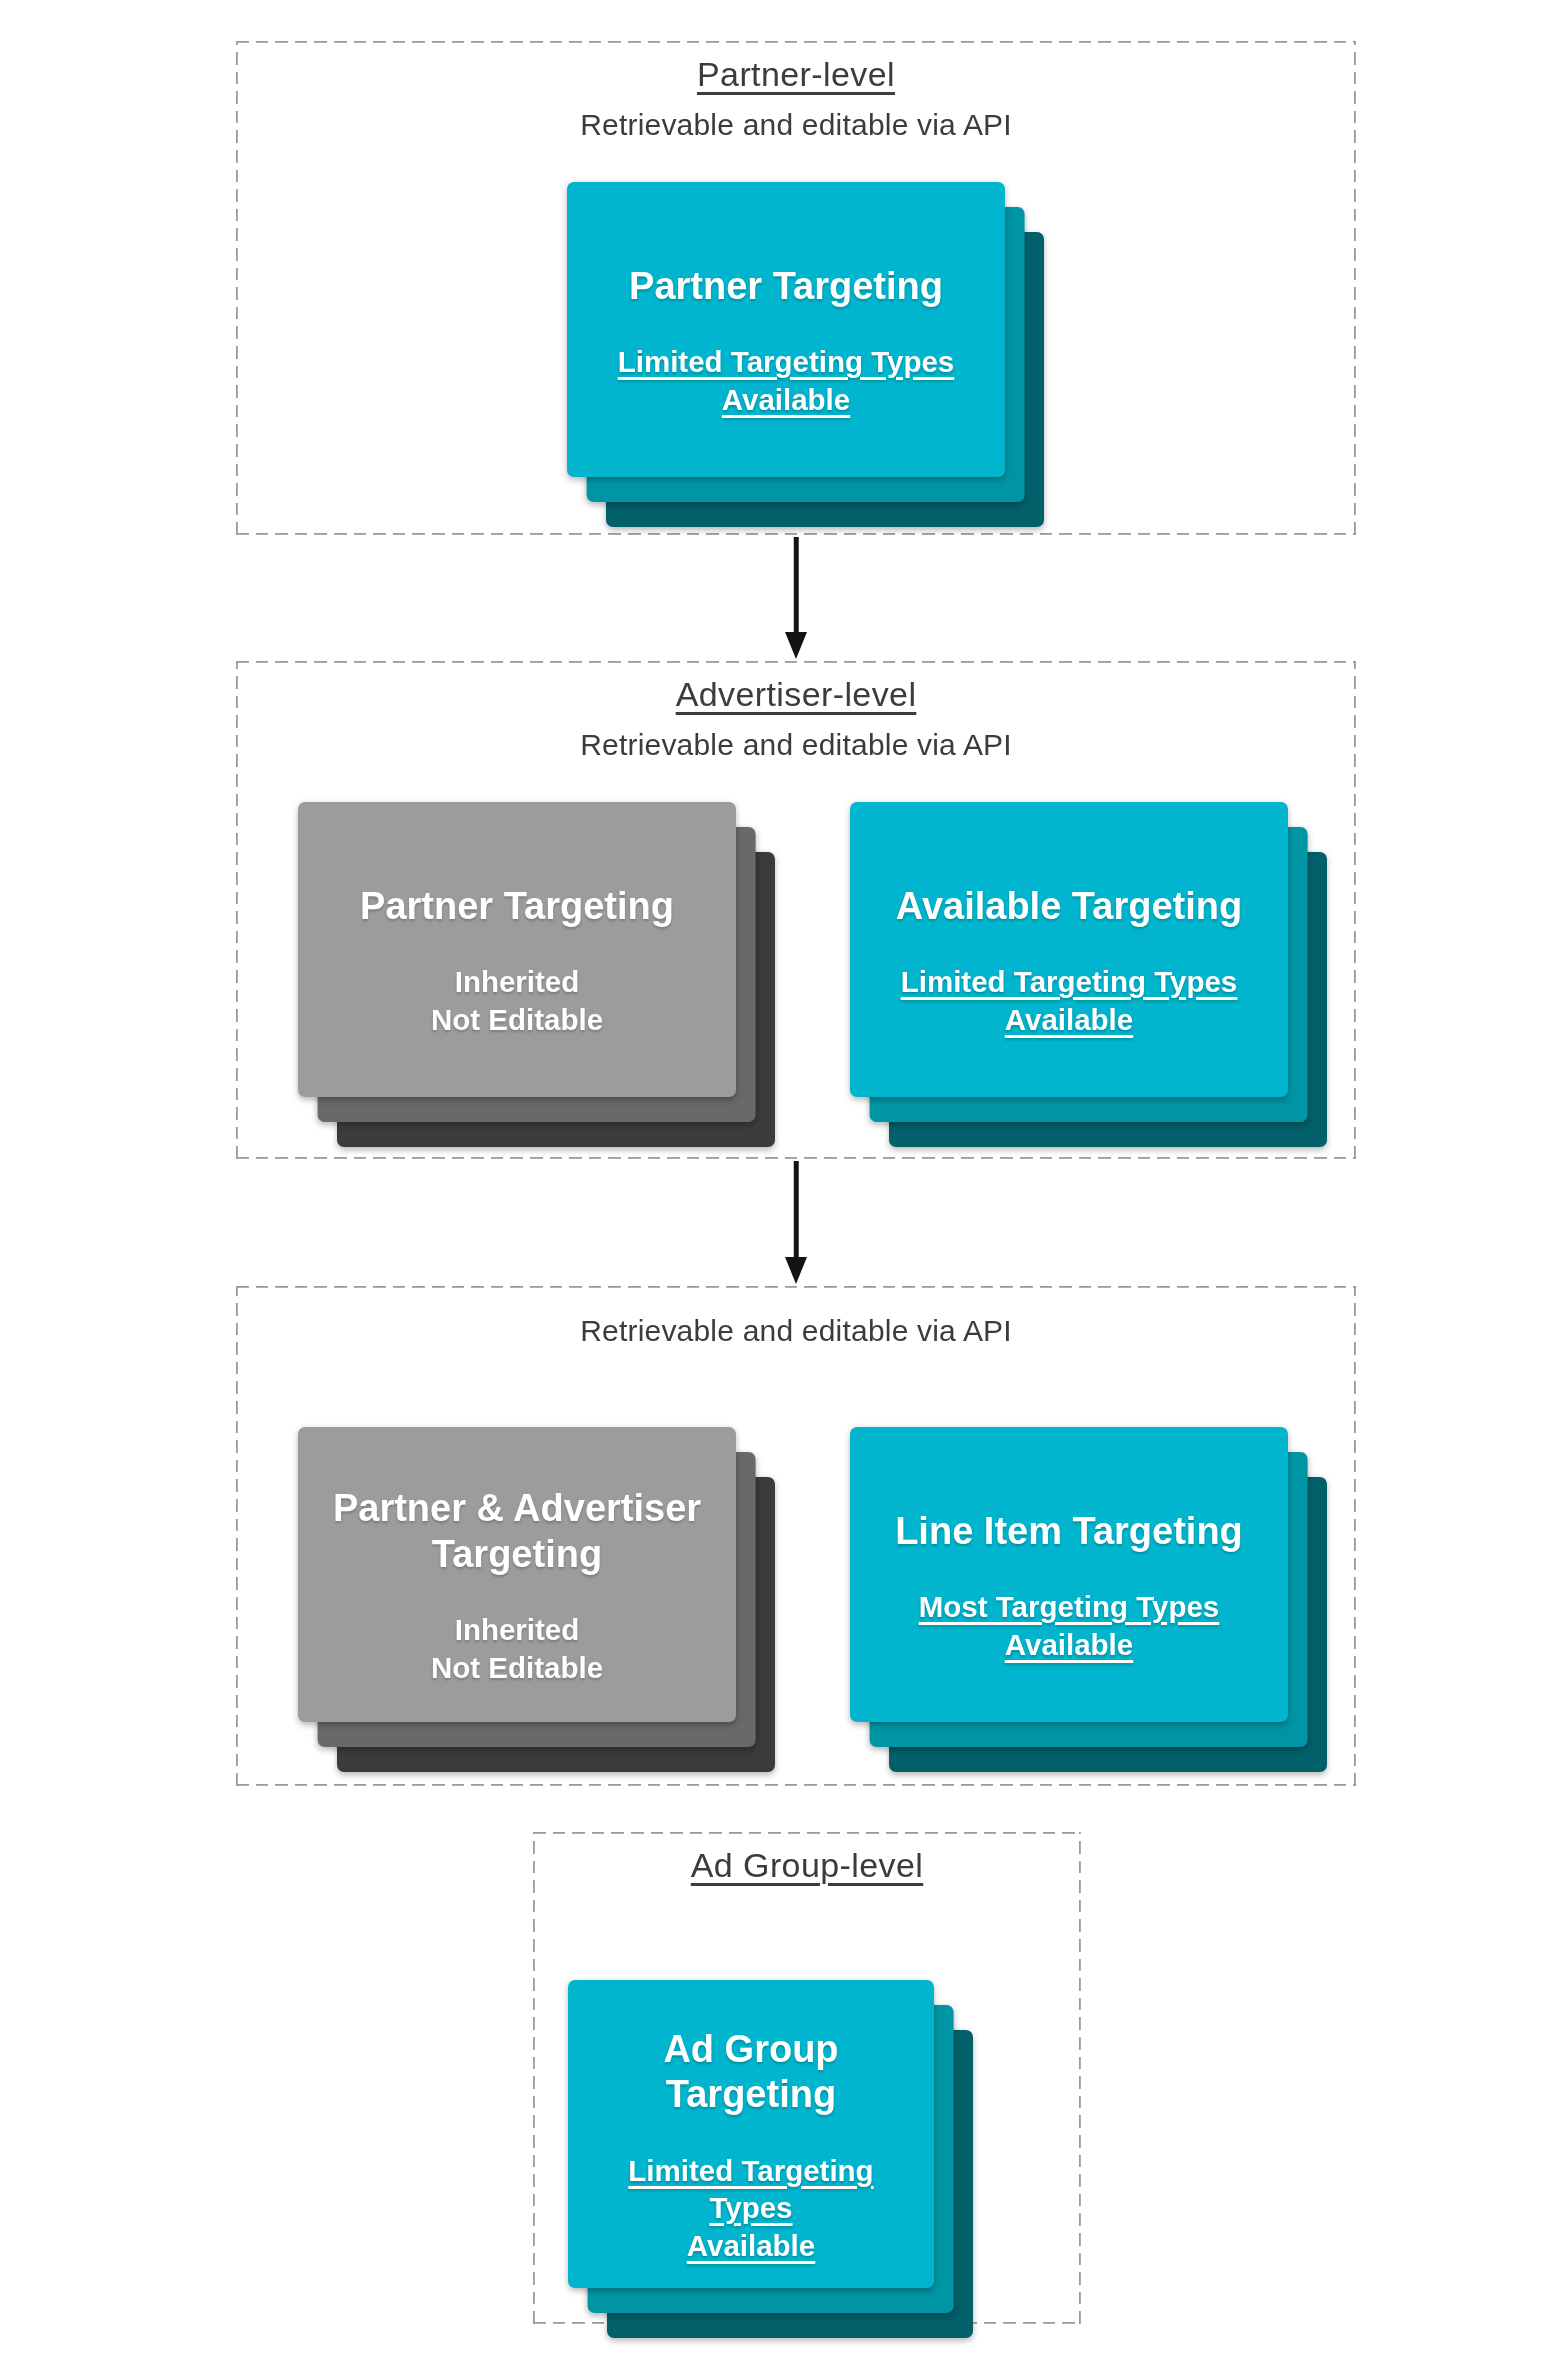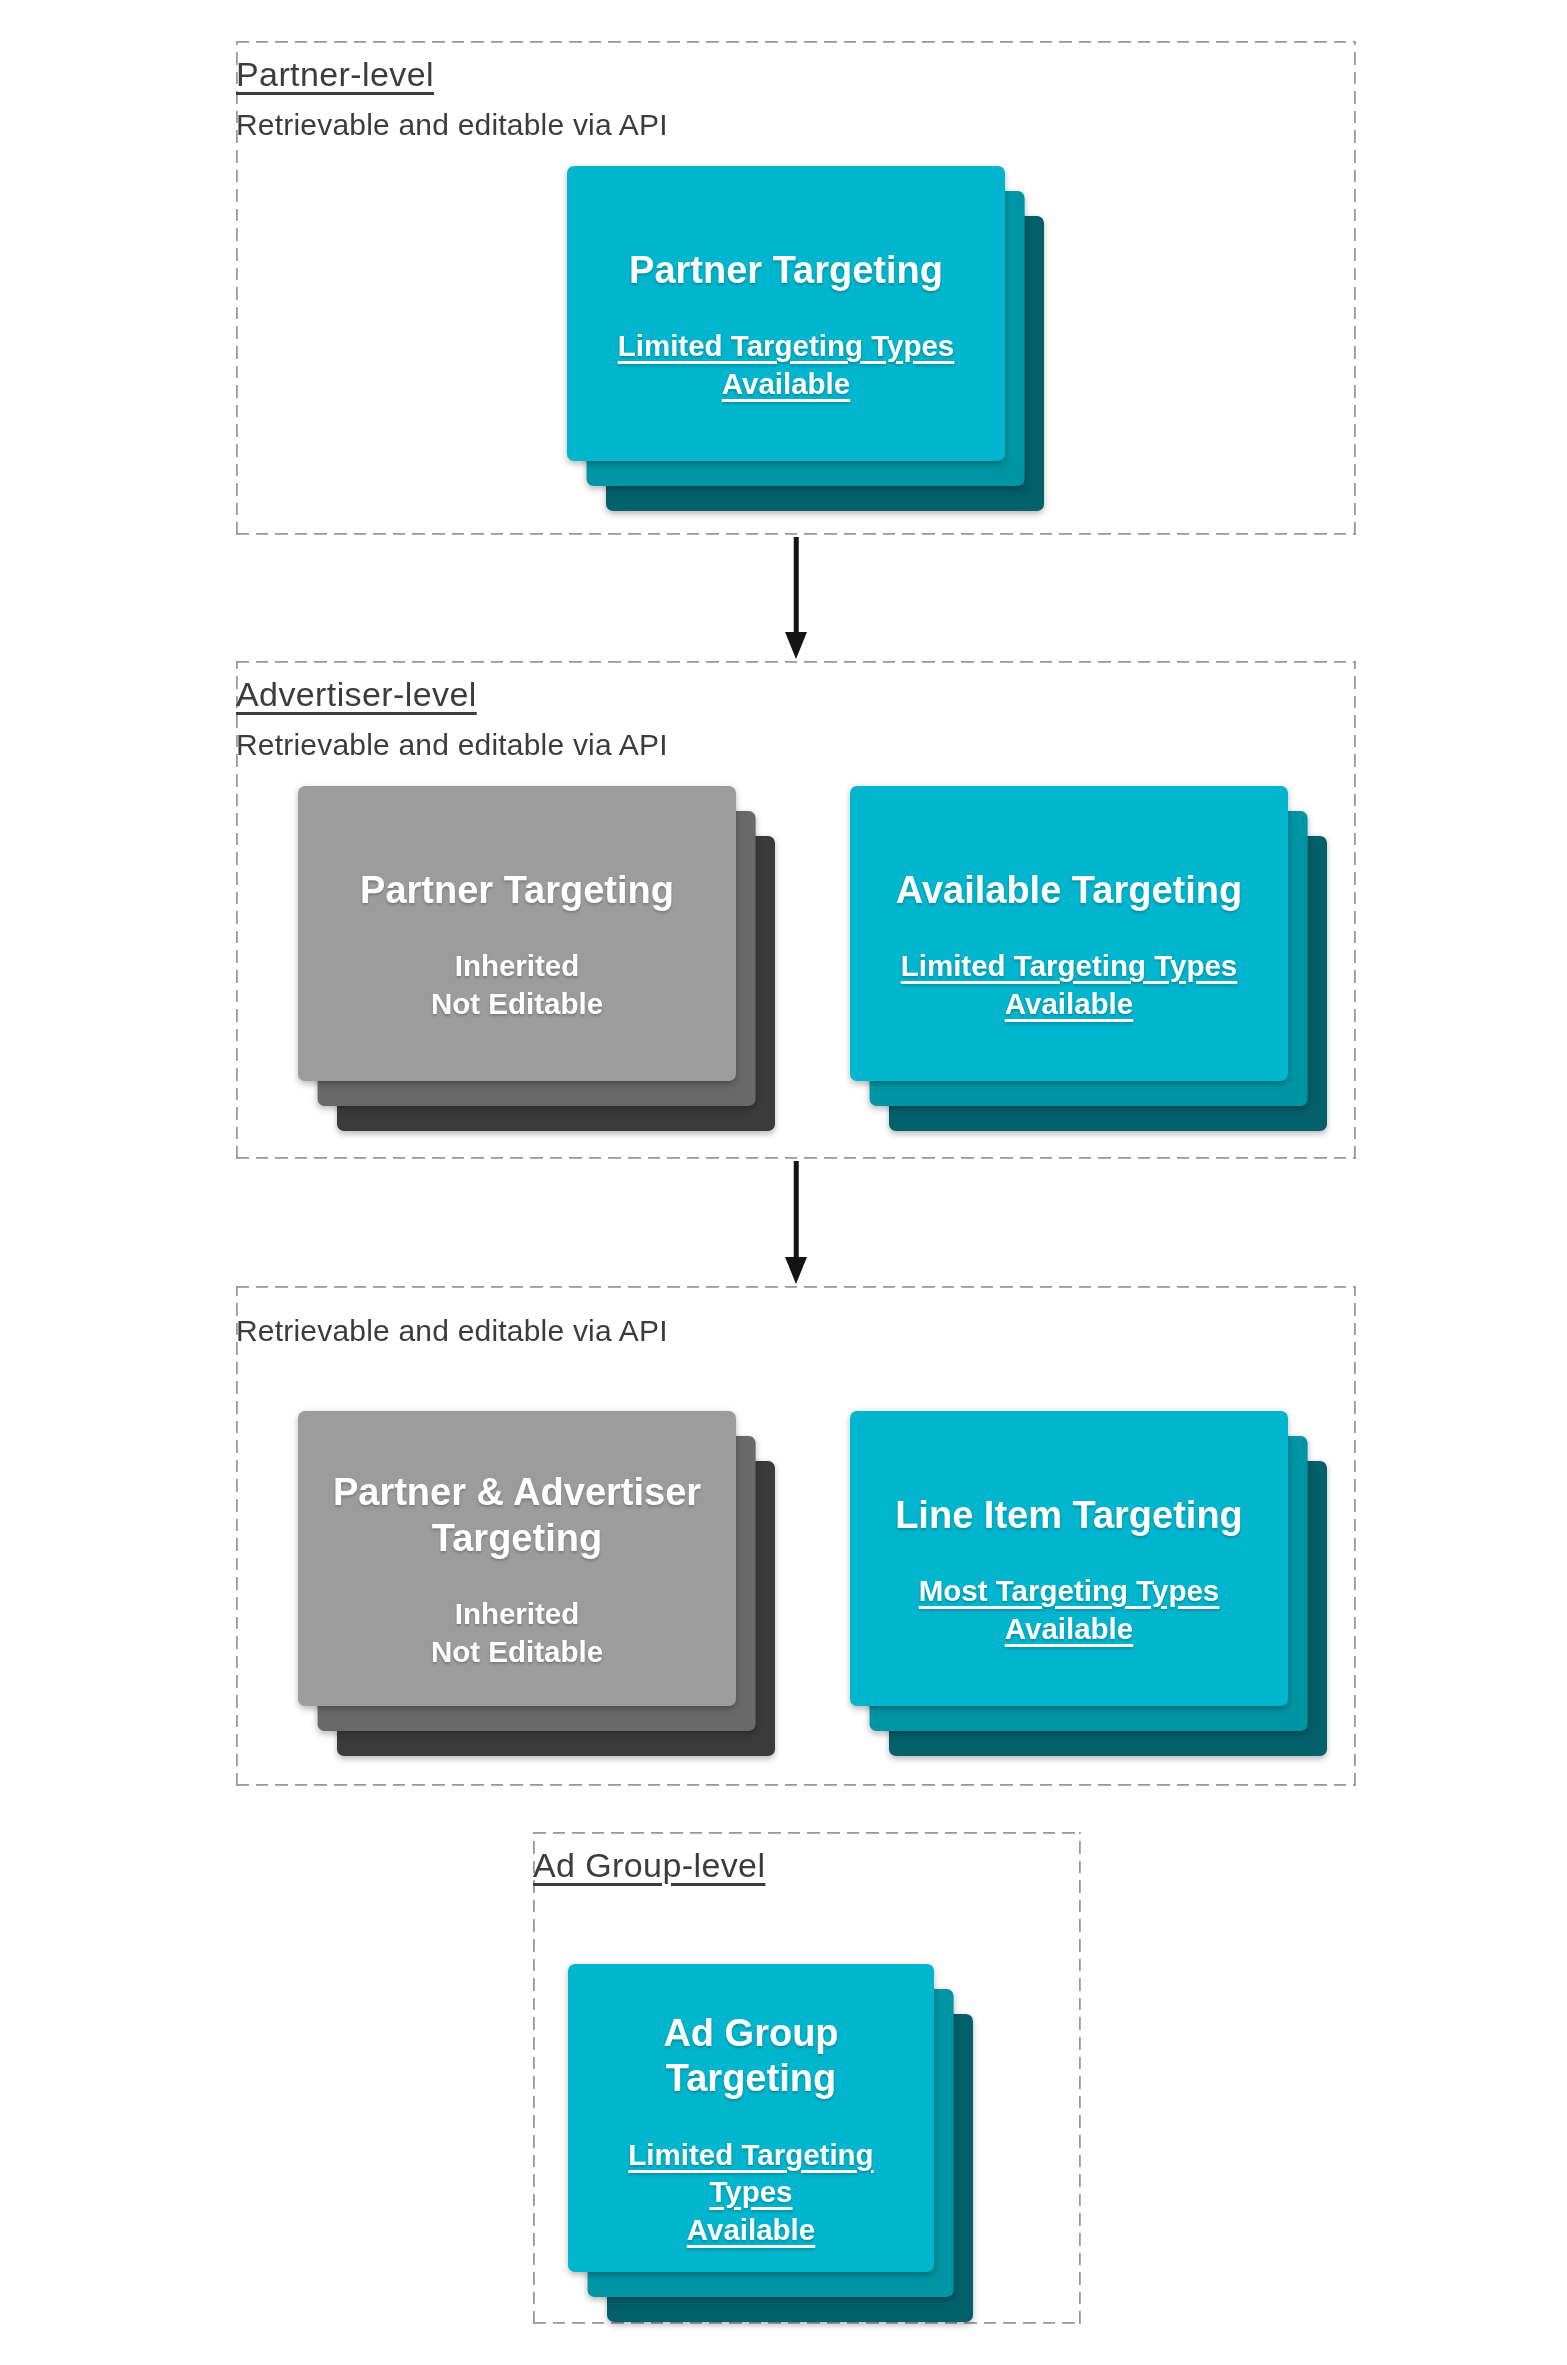--- a/index.html
+++ b/index.html
@@ -15,33 +15,34 @@
     position:absolute;box-sizing:border-box;
     background-image:
       repeating-linear-gradient(90deg,#9a9a9a 0 12.5px,transparent 12.5px 19.6px),
       repeating-linear-gradient(90deg,#9a9a9a 0 12.5px,transparent 12.5px 19.6px),
       repeating-linear-gradient(0deg,#9a9a9a 0 12.5px,transparent 12.5px 19.6px),
       repeating-linear-gradient(0deg,#9a9a9a 0 12.5px,transparent 12.5px 19.6px);
     background-size:100% 1.8px,100% 1.8px,1.8px 100%,1.8px 100%;
     background-position:0 0,0 100%,0 0,100% 0;
     background-repeat:no-repeat;
   }
-  .panel-head{padding-top:14.3px;color:#3c3c3c;}
+  .panel-head{padding-top:14.3px;text-align:center;color:#3c3c3c;}
   .panel-level{
     font-size:34px;font-weight:400;letter-spacing:0.4px;
     text-decoration:underline;text-decoration-thickness:2.7px;text-underline-offset:6.3px;
   }
   .panel-subtitle{margin-top:13.4px;font-size:30px;font-weight:400;letter-spacing:0.2px;}
   .panel-subtitle.alert{color:#fa2b0e;}
 
   
   .stack{position:absolute;}
   .layer,.card{
     position:absolute;border-radius:7.1px;
     box-shadow:0 2.7px 6.3px rgba(0,0,0,.28);
+    margin-top:16px;
   }
   .layer{top:0;left:0;}
   .stack.sz-a .layer,.stack.sz-a .card{width:438px;height:295px;}
   .stack.sz-b .layer,.stack.sz-b .card{width:366px;height:308px;}
   .layer.l2{transform:translate(19.6px,25px);}
   .layer.l3{transform:translate(39px,50px);}
   .teal  .card{background:#00b5cd;}
   .teal  .layer.l2{background:#0095a4;}
   .teal  .layer.l3{background:#02606b;}
   .gray  .card{background:#9c9c9c;}

